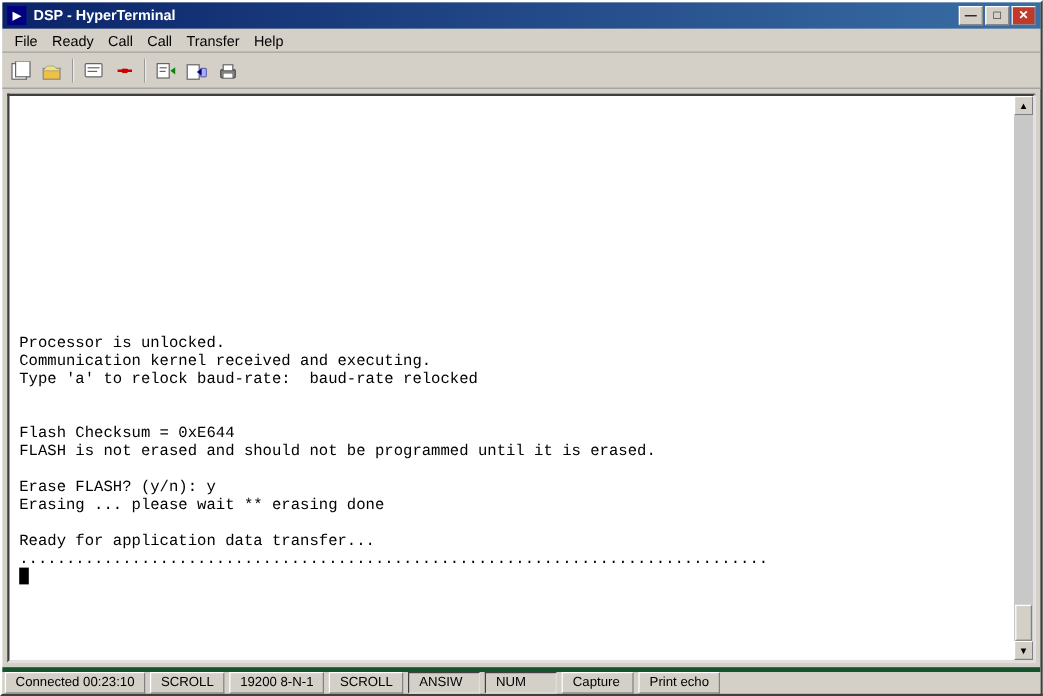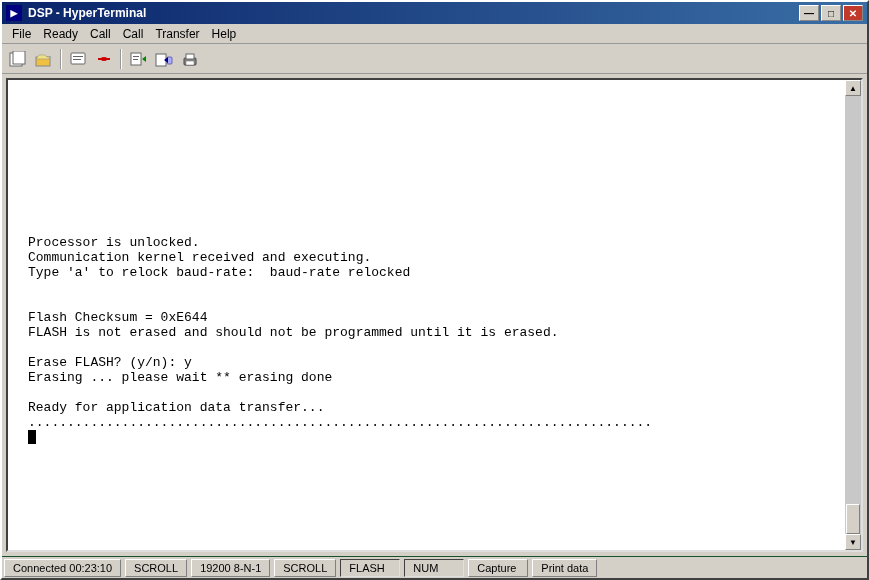--- a/index.html
+++ b/index.html
@@ -119,26 +119,26 @@
       border-bottom-color: #dfdfdf;
       display: flex;
       overflow: hidden;
     }
     .terminal-content {
       flex: 1;
       background: #fff;
       font-family: 'Courier New', Courier, monospace;
       font-size: 13px;
       color: #000;
-      padding: 20px;
+      padding: 8px;
       overflow: hidden;
       white-space: pre;
       display: flex;
       flex-direction: column;
-      justify-content: flex-start;
+      justify-content: center;
     }
     .scrollbar {
       width: 16px;
       background: #d4d0c8;
       display: flex;
       flex-direction: column;
       align-items: center;
     }
     .scrollbar-btn {
       width: 16px;
@@ -168,21 +168,21 @@
       border-bottom-color: #808080;
       position: absolute;
       bottom: 0;
       left: 1px;
     }
     .status-bar {
       background: #d4d0c8;
       height: 22px;
       display: flex;
       align-items: center;
-      border-top: 1px solid #14532d;
+      border-top: 4px solid #14532d;
       font-size: 11px;
     }
     .status-item {
       padding: 1px 8px;
       border: 1px solid #808080;
       border-top-color: #fff;
       border-left-color: #fff;
       height: 18px;
       display: flex;
       align-items: center;
@@ -318,18 +318,18 @@
       </div>
       <div class="scrollbar-btn">▼</div>
     </div>
   </div>
 
   <div class="status-bar">
     <div class="status-item">Connected 00:23:10</div>
     <div class="status-item">SCROLL</div>
     <div class="status-item">19200 8-N-1</div>
     <div class="status-item">SCROLL</div>
-    <div class="status-item active">FLASH</div>
+    <div class="status-item active">ANSIW</div>
     <div class="status-item active">NUM</div>
     <div class="status-item">Capture</div>
-    <div class="status-item">Print data</div>
+    <div class="status-item">Print echo</div>
   </div>
 </div>
 
 </body></html>

